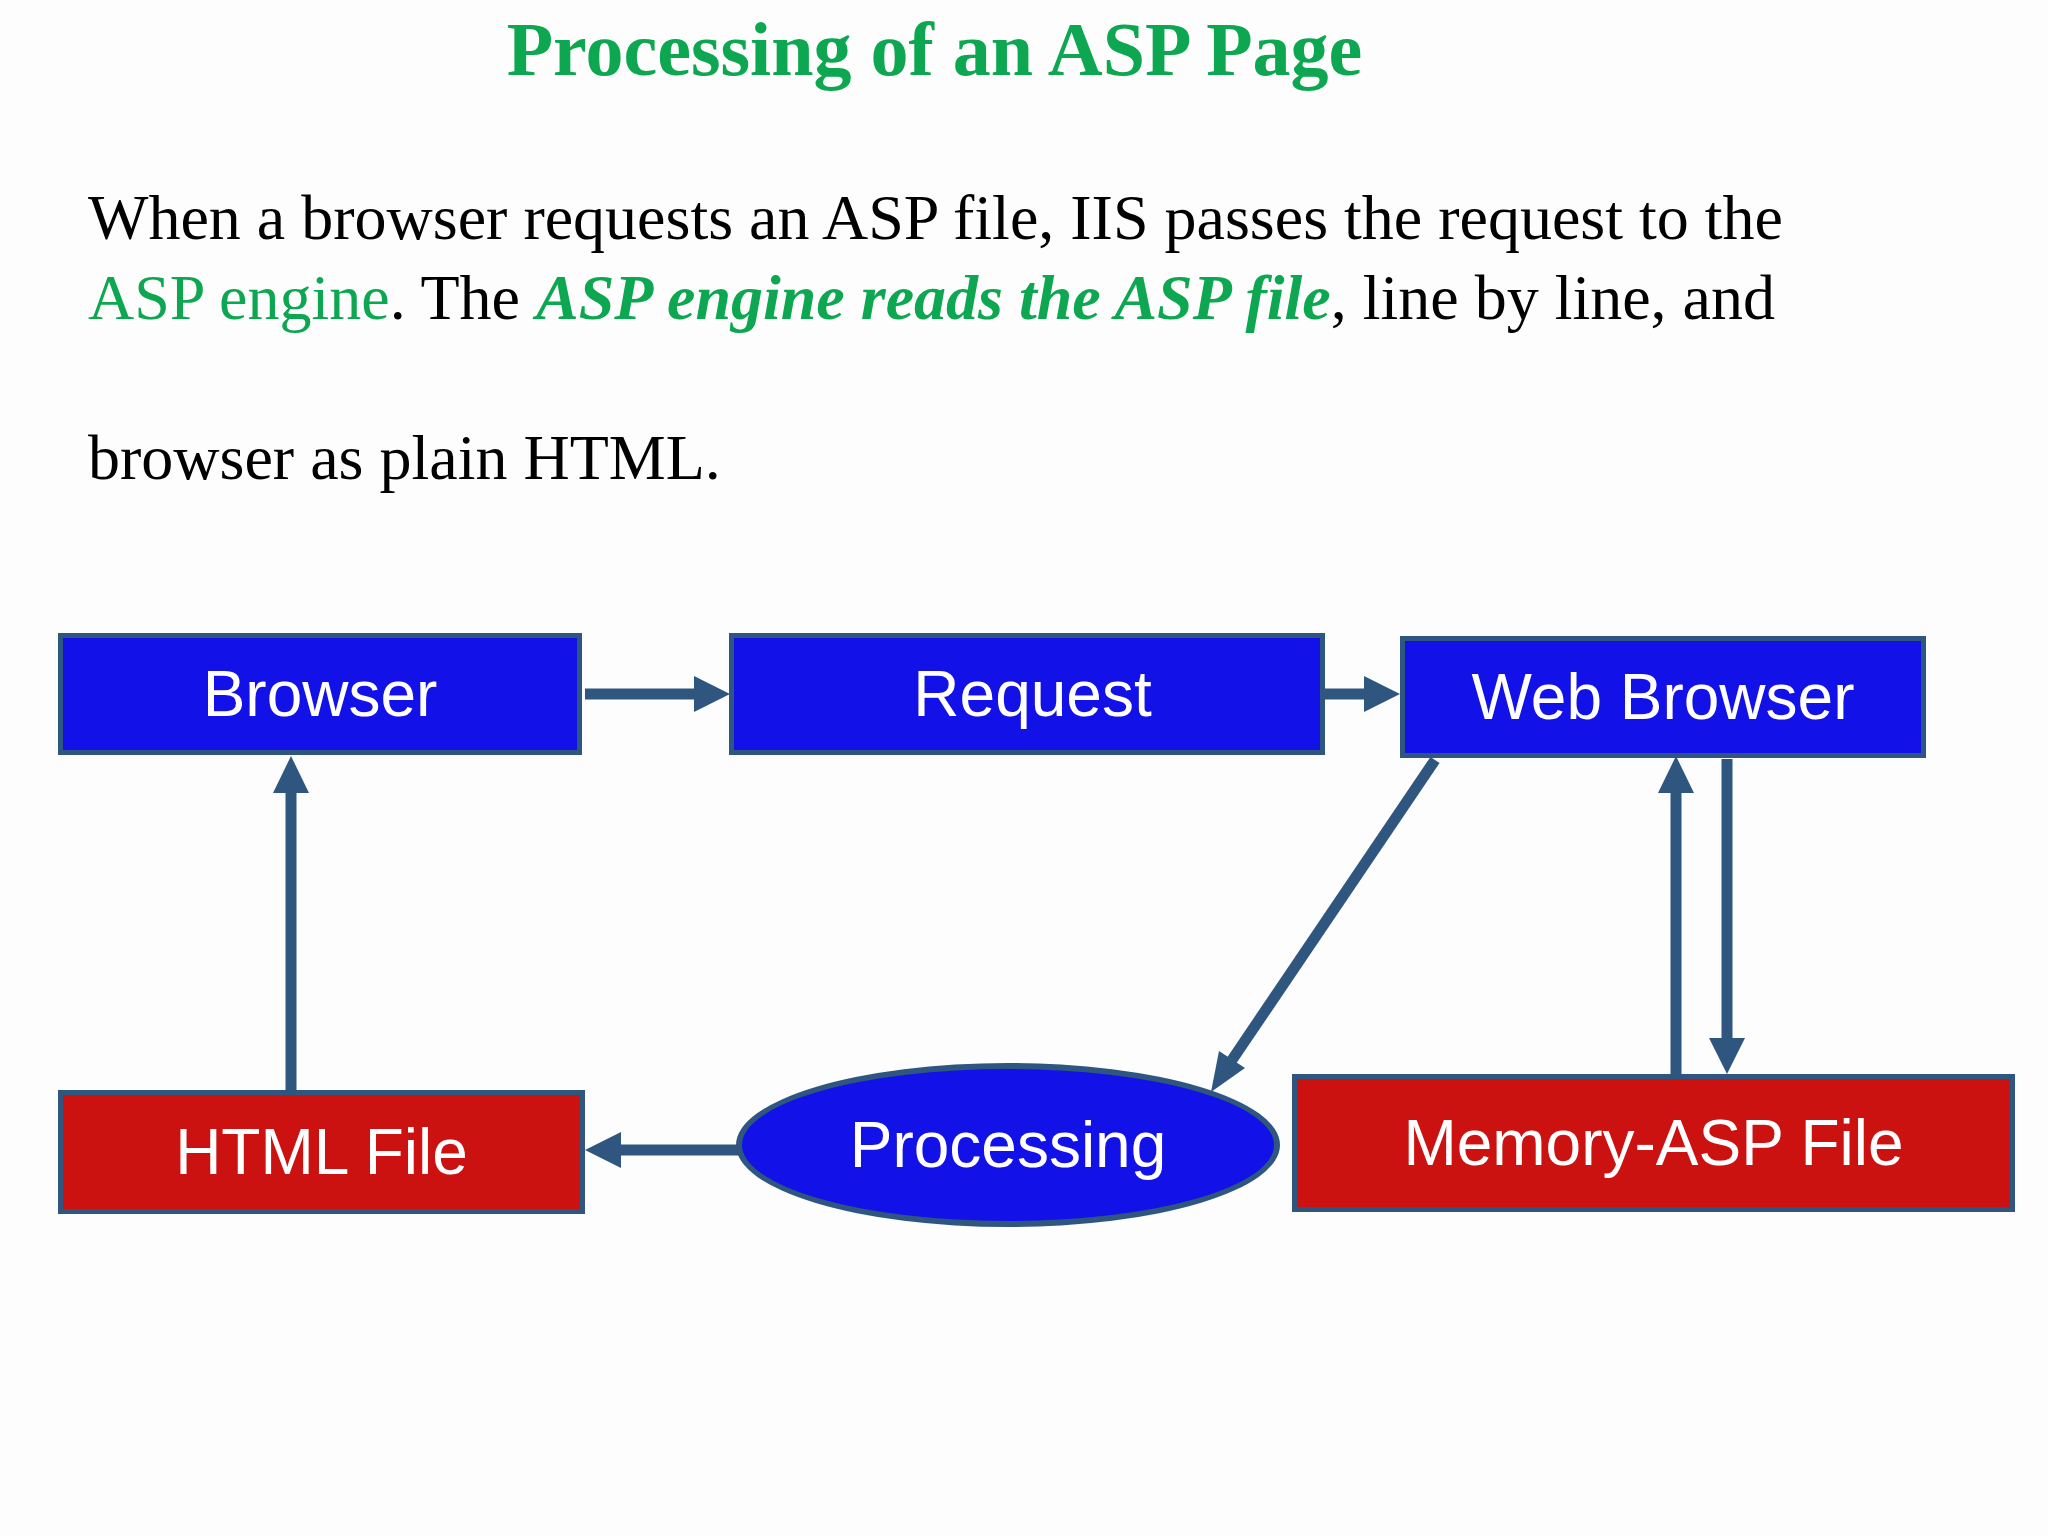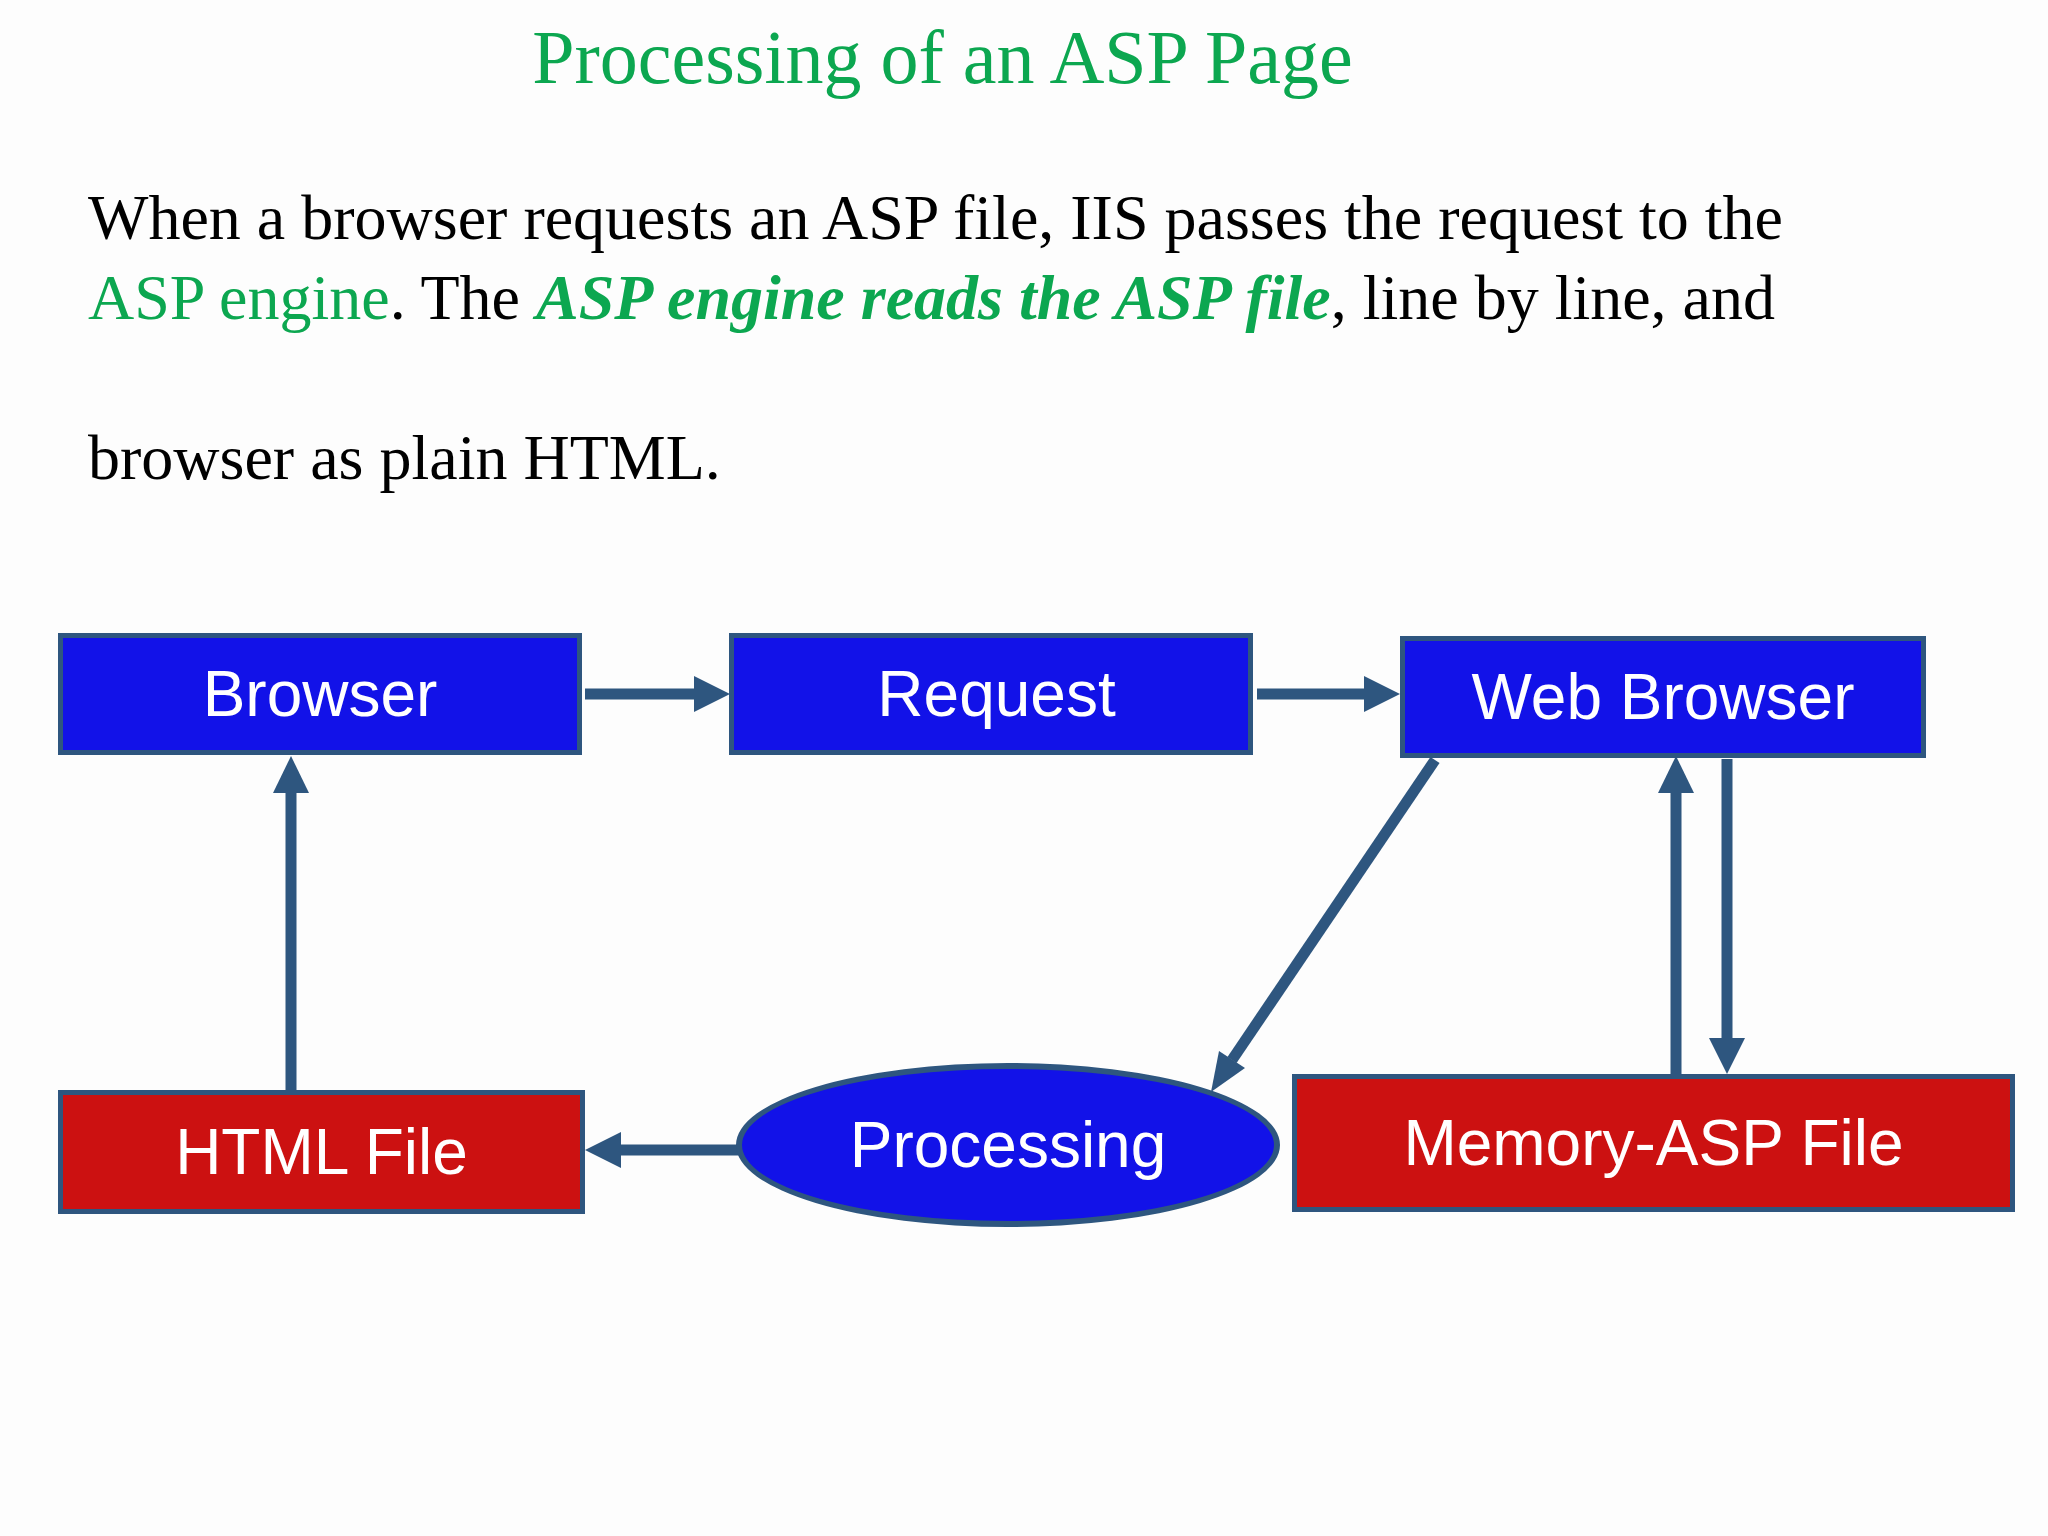--- a/index.html
+++ b/index.html
@@ -7,24 +7,24 @@
     width:2048px;height:1536px;position:relative;overflow:hidden;
     font-family:"Liberation Serif", serif;
   }
   .slide{position:absolute;inset:0;background:#fdfdfd;}
 
   
   .title{
     position:absolute;top:6px;left:0;width:1869px;
     text-align:center;
     font-family:"Liberation Serif", serif;
-    font-weight:normal;
+    font-weight:bold;
     font-size:76px;
     color:var(--title-green,#0CA750);
-    margin:8px;
+    margin:0;
   }
 
   
   .para{
     position:absolute;left:88px;top:178px;
     font-size:64px;line-height:80px;
     color:var(--body-text,#000);
     white-space:nowrap;
     margin:0;
   }
@@ -39,21 +39,21 @@
     font-size:64px;
     color:var(--node-text,#fff);
     box-sizing:border-box;
     border:5px solid var(--arrow-navy,#2E567F);
   }
   .node.blue{background:var(--box-blue,#1212E8);}
   .node.red{background:var(--box-red,#CC1111);}
   .node.ellipse{border-radius:50%;border-width:6px;}
 
   #node-browser   {left:58px;  top:633px;  width:524px; height:122px;}
-  #node-request   {left:729px; top:633px;  width:524px; height:122px;padding-left:11px;}
+  #node-request   {left:729px; top:633px;  width:596px; height:122px;padding-left:11px;}
   #node-webserver {left:1400px;top:636px;  width:526px; height:122px;}
   #node-htmlfile  {left:58px;  top:1090px; width:527px; height:124px;}
   #node-processing{left:736px; top:1063px; width:544px; height:164px;}
   #node-memory    {left:1292px;top:1074px; width:723px; height:138px;text-align:center;}
 
   svg.arrows{position:absolute;left:0;top:0;width:2048px;height:1536px;pointer-events:none;}
   svg.arrows line{stroke:var(--arrow-navy,#2E567F);stroke-width:11px;}
   svg.arrows polygon{fill:var(--arrow-navy,#2E567F);}
 </style>
 </head>

